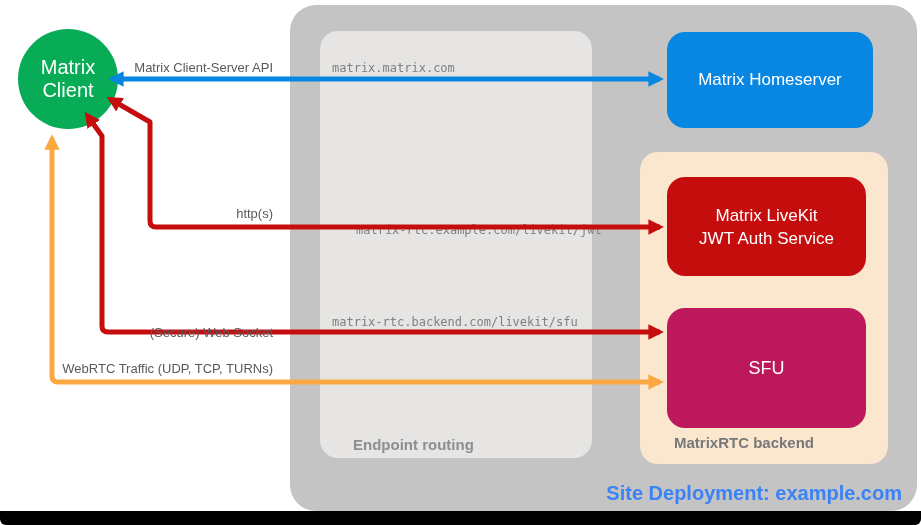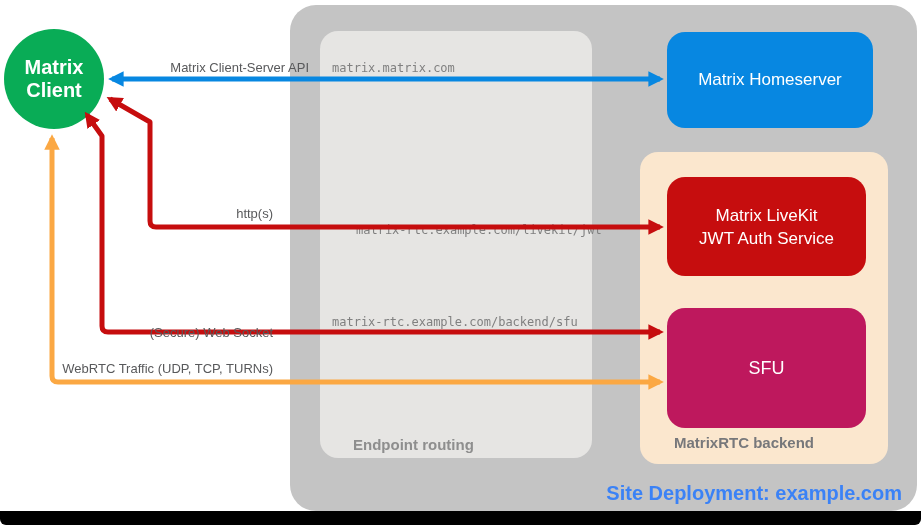--- a/index.html
+++ b/index.html
@@ -26,24 +26,24 @@
 
   
   .node{
     display:flex;align-items:center;justify-content:center;text-align:center;
     color:#ffffff;font-weight:normal;z-index:3;border-radius:18px;
   }
   .homeserver-box{left:667px;top:32px;width:206px;height:96px;background:#0787e1;font-size:17px;}
   .jwt-box{left:667px;top:177px;width:199px;height:99px;background:#c60d0e;font-size:17px;line-height:23px;}
   .sfu-box{left:667px;top:308px;width:199px;height:120px;background:#be185d;font-size:18px;}
   .client-circle{
-    left:4px;top:29px;width:100px;height:100px;border-radius:50%;
+    left:18px;top:29px;width:100px;height:100px;border-radius:50%;
     background:#09ac56;font-size:20px;line-height:23px;z-index:3;
     display:flex;align-items:center;justify-content:center;text-align:center;
-    color:#ffffff;font-weight:bold;
+    color:#ffffff;font-weight:normal;
   }
 
   
   .panel-caption{
     font-weight:bold;font-size:15px;z-index:4;white-space:nowrap;margin-left:16px;
   }
   .routing-caption{left:337px;top:436px;color:#8e8e8e;}
   .backend-caption{left:658px;top:434px;color:#77787b;}
   .deployment-caption{
     right:19px;top:482px;color:#3b82f6;font-weight:bold;font-size:20px;
@@ -57,21 +57,21 @@
   }
   .url-matrix{top:61px;}
   .url-jwt{top:223px;padding-left:24px;}
   .url-sfu{top:315px;}
 
   
   .arrow-label{
     left:0;width:273px;text-align:right;color:#58595b;font-size:13px;
     z-index:6;white-space:nowrap;
   }
-  .lbl-api{top:60px;padding-left:36px;}
+  .lbl-api{top:60px;}
   .lbl-http{top:206px;}
   .lbl-ws{top:325px;}
   .lbl-webrtc{top:361px;}
 
   
   .arrows-svg{left:0;top:0;z-index:5;pointer-events:none;}
   .arrow-path{fill:none;stroke-width:5;stroke-linejoin:round;stroke-linecap:butt;}
   .stroke-blue{stroke:#0787e1;}
   .stroke-red{stroke:#c60d0e;}
   .stroke-orange{stroke:#fba843;}
@@ -86,21 +86,21 @@
 
 <div class="abs bottom-bar"></div>
 
 <div class="abs deployment-container"></div>
 <div class="abs deployment-caption">Site Deployment: example.com</div>
 
 <div class="abs routing-panel"></div>
 <div class="abs panel-caption routing-caption">Endpoint routing</div>
 <div class="abs endpoint-url url-matrix">matrix.matrix.com</div>
 <div class="abs endpoint-url url-jwt">matrix-rtc.example.com/livekit/jwt</div>
-<div class="abs endpoint-url url-sfu">matrix-rtc.example.com/backend/sfu</div>
+<div class="abs endpoint-url url-sfu">matrix-rtc.backend.com/livekit/sfu</div>
 
 <div class="abs backend-container"></div>
 <div class="abs panel-caption backend-caption">MatrixRTC backend</div>
 
 <div class="abs node homeserver-box">
   <span>Matrix Homeserver</span>
 </div>
 
 <div class="abs node jwt-box">
   <span>

